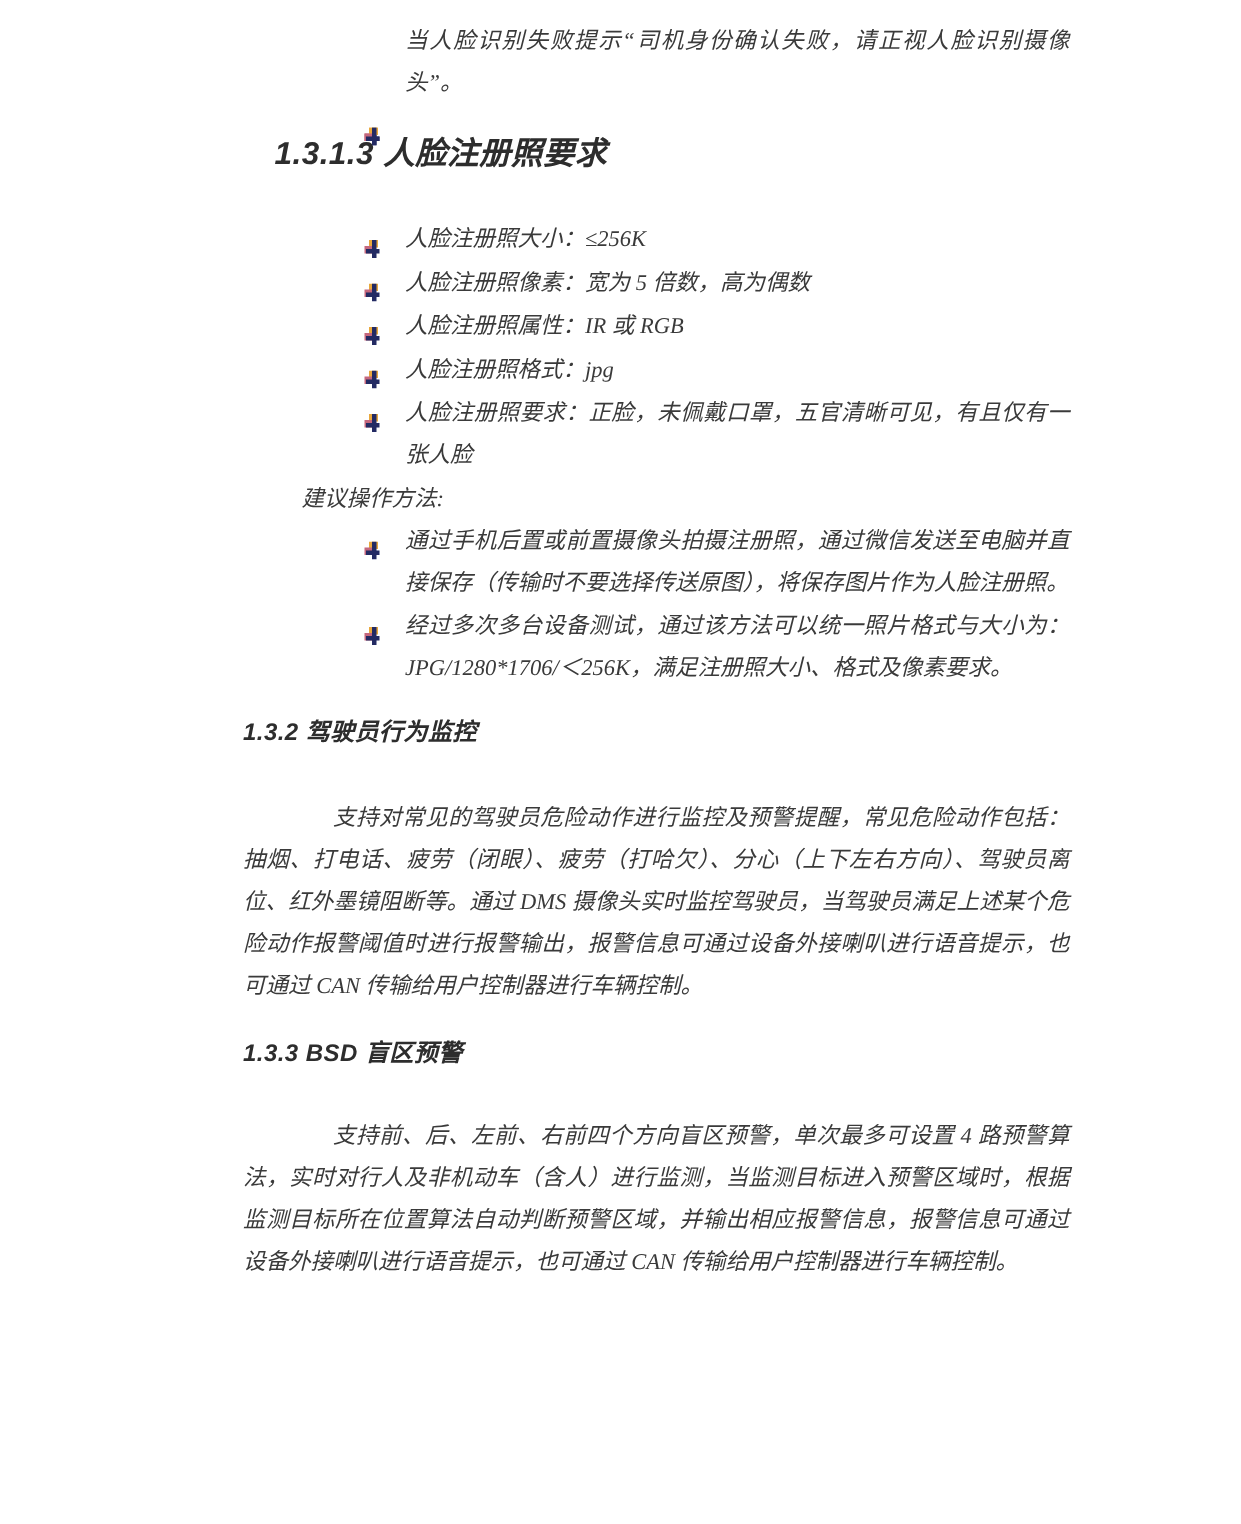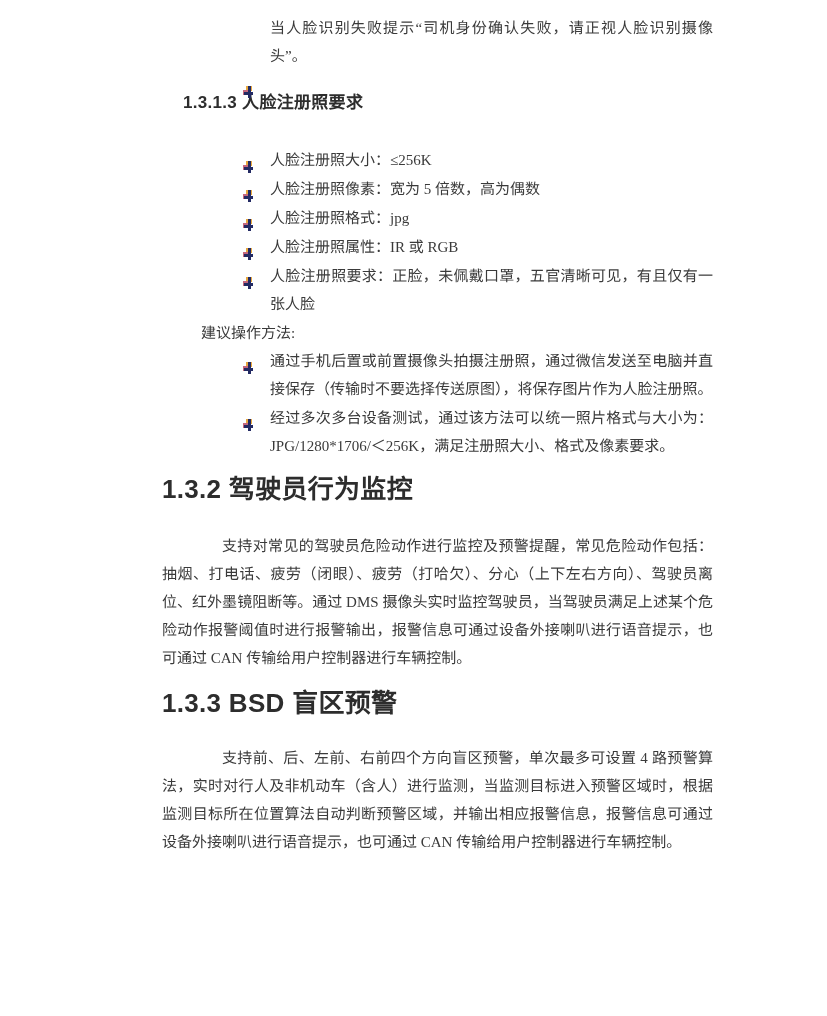--- a/index.html
+++ b/index.html
@@ -3,21 +3,21 @@
 <meta charset="utf-8">
 <style>
   :root{
     --navy:#232a63; --pink:#c4677d; --yellow:#e9a83d;
     --text:#3a3a3a; --heading:#2d2d2d; --paper:#ffffff;
   }
   *{box-sizing:border-box;}
   html,body{margin:0;padding:0;background:#fff;}
   .page{
     position:relative; width:716px; height:1016px;
-    background:var(--paper); overflow:hidden;
+    background:var(--paper); overflow:hidden;font-style:italic;
   }
   .content{
     position:absolute; left:162px; top:14px; width:551px;
   }
   .doc-text{
     font-family:"Liberation Serif","DejaVu Serif",serif;
     font-size:15px; line-height:28px; color:var(--text);
     text-align:justify; text-align-last:left;
   }
   
@@ -27,26 +27,26 @@
   }
   ul.dingbat-list li .bullet{
     position:absolute; left:80px; top:8px; width:12px; height:12px;
   }
   
   .hang{margin:0 0 1px 108px;}
   
   h3.sec{
     margin:22px 0 32px 21px;
     font-family:"Liberation Sans","DejaVu Sans",sans-serif;
-    font-weight:bold; font-size:17px; line-height:22px;
+    font-weight:bold; font-size:21px; line-height:22px;
     color:var(--heading); letter-spacing:0.3px;
   }
   h2.sec{
     font-family:"Liberation Sans","DejaVu Sans",sans-serif;
-    font-weight:bold; font-size:26px; line-height:26px;
+    font-weight:bold; font-size:16px; line-height:26px;
     color:var(--heading); letter-spacing:0.3px;
   }
   h2.sec.s132{margin:16px 0 30px 0;}
   h2.sec.s133{margin:18px 0 28px 0;}
   
   .suggest-label{margin-left:39px;}
   
   p.body-para{margin:0; text-indent:60px;}
 </style>
 </head>
@@ -107,32 +107,32 @@
       </li>
       <li>
         <span class="bullet">
           <svg width="12" height="12" viewBox="0 0 12 12" aria-hidden="true">
             <rect x="4" y="0" width="6" height="5" style="fill:var(--yellow)"></rect>
             <rect x="1" y="4" width="5" height="5" style="fill:var(--pink)"></rect>
             <rect x="6" y="0" width="3" height="12" style="fill:var(--navy)"></rect>
             <rect x="2" y="6" width="9" height="3" style="fill:var(--navy)"></rect>
           </svg>
         </span>
-        <span>人脸注册照格式：jpg</span>
+        <span>人脸注册照属性：IR 或 RGB</span>
       </li>
       <li>
         <span class="bullet">
           <svg width="12" height="12" viewBox="0 0 12 12" aria-hidden="true">
             <rect x="4" y="0" width="6" height="5" style="fill:var(--yellow)"></rect>
             <rect x="1" y="4" width="5" height="5" style="fill:var(--pink)"></rect>
             <rect x="6" y="0" width="3" height="12" style="fill:var(--navy)"></rect>
             <rect x="2" y="6" width="9" height="3" style="fill:var(--navy)"></rect>
           </svg>
         </span>
-        <span>人脸注册照属性：IR 或 RGB</span>
+        <span>人脸注册照格式：jpg</span>
       </li>
       <li>
         <span class="bullet">
           <svg width="12" height="12" viewBox="0 0 12 12" aria-hidden="true">
             <rect x="4" y="0" width="6" height="5" style="fill:var(--yellow)"></rect>
             <rect x="1" y="4" width="5" height="5" style="fill:var(--pink)"></rect>
             <rect x="6" y="0" width="3" height="12" style="fill:var(--navy)"></rect>
             <rect x="2" y="6" width="9" height="3" style="fill:var(--navy)"></rect>
           </svg>
         </span>

